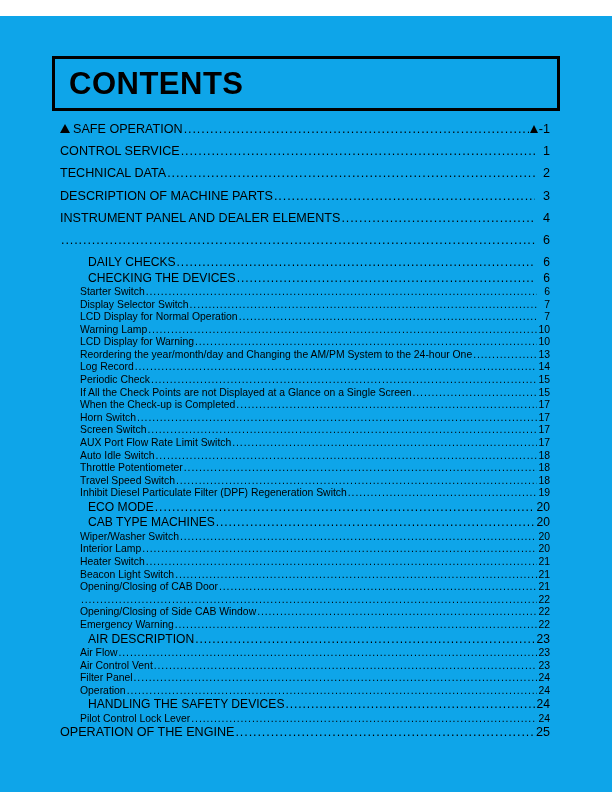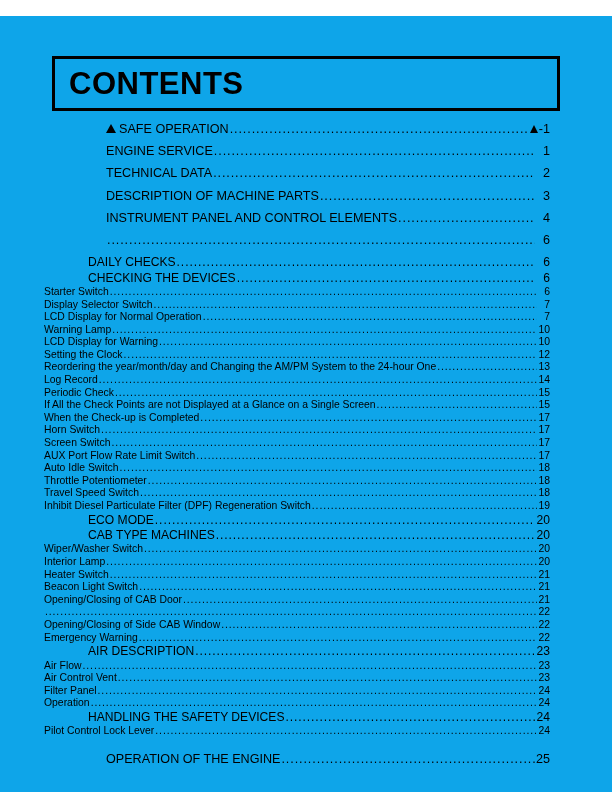--- a/index.html
+++ b/index.html
@@ -80,44 +80,44 @@
   }
 
   .toc-page {
     flex: 0 0 auto;
     text-align: right;
     white-space: nowrap;
   }
 
   
   .lvl1 {
-    padding-left: 106px;
+    padding-left: 60px;
     font-size: 12.6px;
     height: 22.2px;
   }
   .lvl1 .toc-page { min-width: 14px; }
 
   
   .lvl2 {
     padding-left: 88px;
     font-size: 12.1px;
     height: 15.4px;
   }
   .lvl2 .toc-page { min-width: 14px; }
 
   
   .lvl3 {
-    padding-left: 44px;
+    padding-left: 80px;
     font-size: 10.4px;
     height: 12.6px;
   }
   .lvl3 .toc-page { min-width: 12px; }
 
   
-  .gap-before { margin-top: 14px; }
+  .gap-before { }
 
   
   .warn-icon {
     display: inline-block;
     width: 0;
     height: 0;
     border-left: 5px solid transparent;
     border-right: 5px solid transparent;
     border-bottom: 9px solid #000000;
     position: relative;
@@ -153,36 +153,36 @@
       <div class="toc-row lvl1">
         <span class="warn-icon"></span>
         <span class="toc-label">SAFE OPERATION</span>
         <span class="leader"></span>
         <span class="toc-page page-warn">
           <span class="warn-icon-sm"></span>
           <span>-1</span>
         </span>
       </div>
       <div class="toc-row lvl1">
-        <span class="toc-label">ENGINE SERVICE</span>
+        <span class="toc-label">CONTROL SERVICE</span>
         <span class="leader"></span>
         <span class="toc-page">1</span>
       </div>
       <div class="toc-row lvl1">
         <span class="toc-label">TECHNICAL DATA</span>
         <span class="leader"></span>
         <span class="toc-page">2</span>
       </div>
       <div class="toc-row lvl1">
         <span class="toc-label">DESCRIPTION OF MACHINE PARTS</span>
         <span class="leader"></span>
         <span class="toc-page">3</span>
       </div>
       <div class="toc-row lvl1">
-        <span class="toc-label">INSTRUMENT PANEL AND CONTROL ELEMENTS</span>
+        <span class="toc-label">INSTRUMENT PANEL AND DEALER ELEMENTS</span>
         <span class="leader"></span>
         <span class="toc-page">4</span>
       </div>
       <div class="toc-row lvl1">
         <span class="leader"></span>
         <span class="toc-page">6</span>
       </div>
       <div class="toc-row lvl2">
         <span class="toc-label">DAILY CHECKS</span>
         <span class="leader"></span>
@@ -210,25 +210,20 @@
       </div>
       <div class="toc-row lvl3">
         <span class="toc-label">Warning Lamp</span>
         <span class="leader"></span>
         <span class="toc-page">10</span>
       </div>
       <div class="toc-row lvl3">
         <span class="toc-label">LCD Display for Warning</span>
         <span class="leader"></span>
         <span class="toc-page">10</span>
-      </div>
-      <div class="toc-row lvl3">
-        <span class="toc-label">Setting the Clock</span>
-        <span class="leader"></span>
-        <span class="toc-page">12</span>
       </div>
       <div class="toc-row lvl3">
         <span class="toc-label">Reordering the year/month/day and Changing the AM/PM System to the 24-hour One</span>
         <span class="leader" style="flex: 1 1 auto; min-width: 0px;"></span>
         <span class="toc-page">13</span>
       </div>
       <div class="toc-row lvl3">
         <span class="toc-label">Log Record</span>
         <span class="leader"></span>
         <span class="toc-page">14</span>

